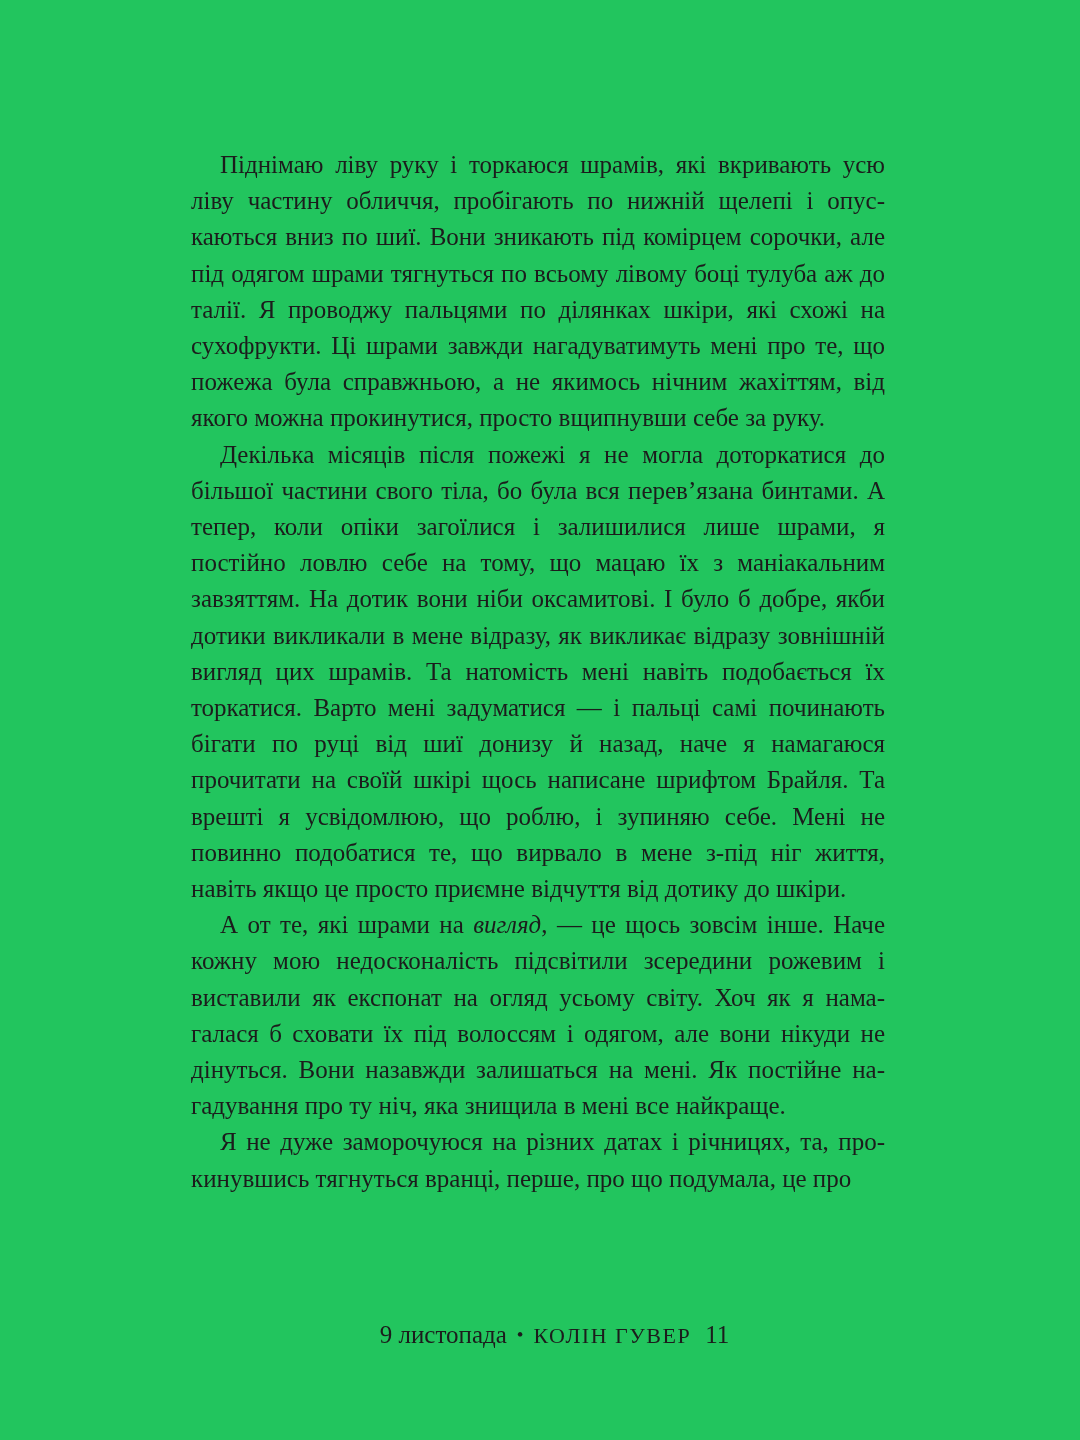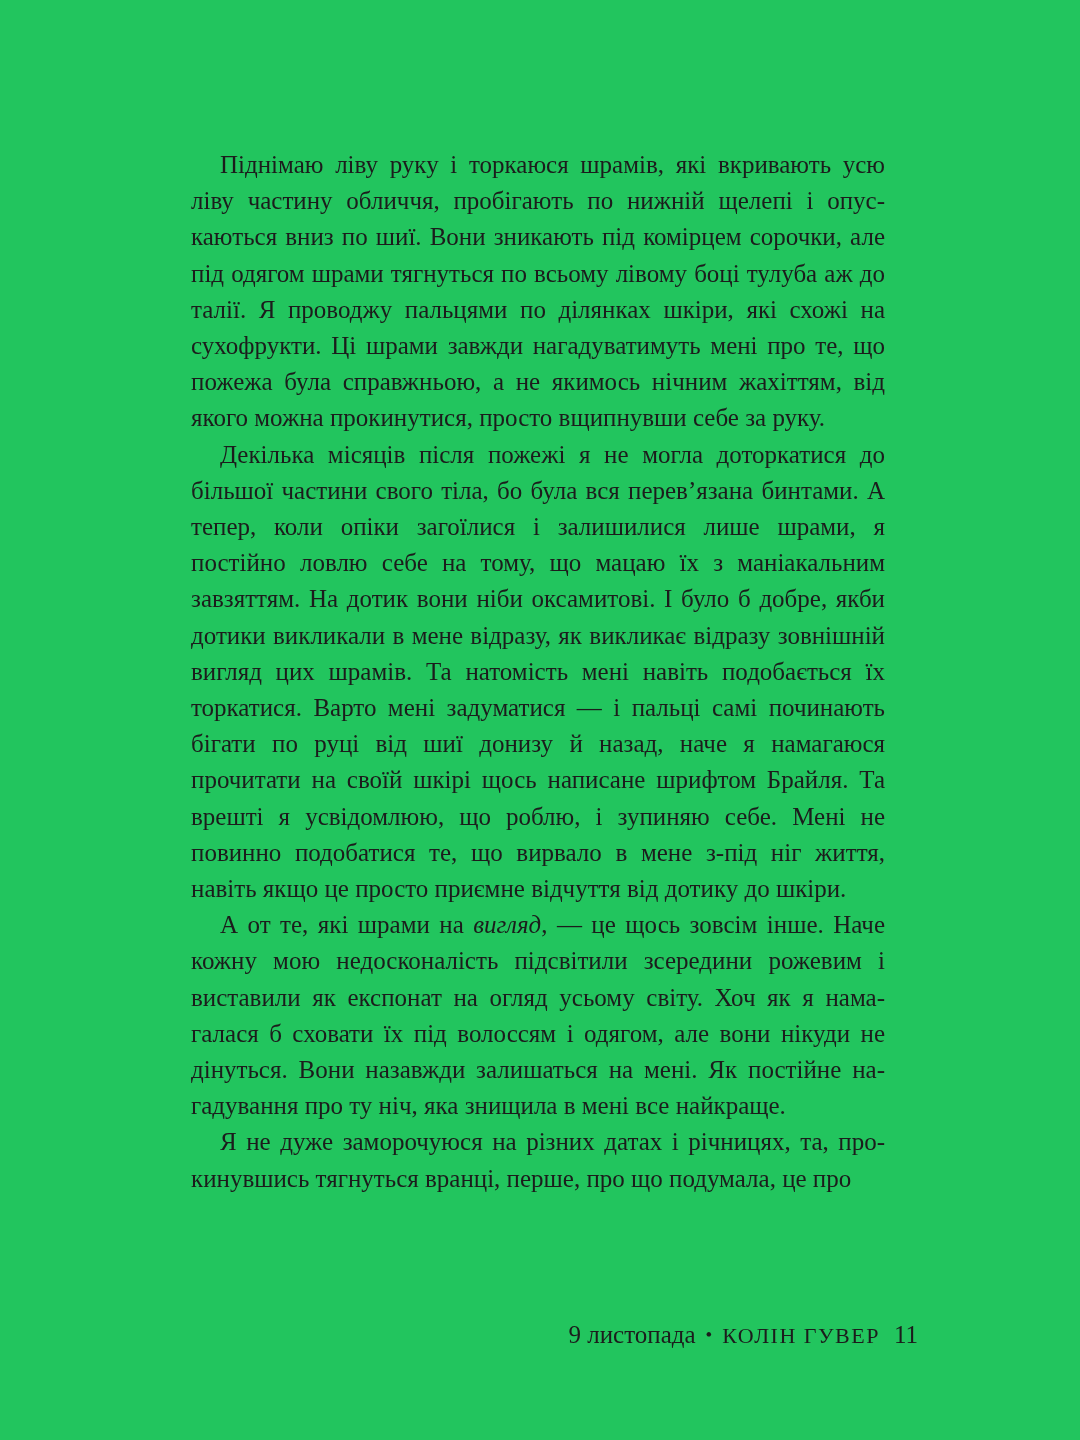--- a/index.html
+++ b/index.html
@@ -30,21 +30,21 @@
     padding: 0;
     text-indent: 29px;
   }
   .para .italic-word {
   }
   .running-footer {
     position: absolute;
     left: 191px;
     top: 1321px;
     width: 727px;
-    text-align: right;
+    text-align: center;
     white-space: nowrap;
     font-family: "Liberation Serif", "DejaVu Serif", serif;
     font-size: 25px;
     color: #1c1c1c;
   }
   .footer-sep {
     display: inline-block;
     margin: 0 10px;
     font-size: 19px;
     vertical-align: 2px;

